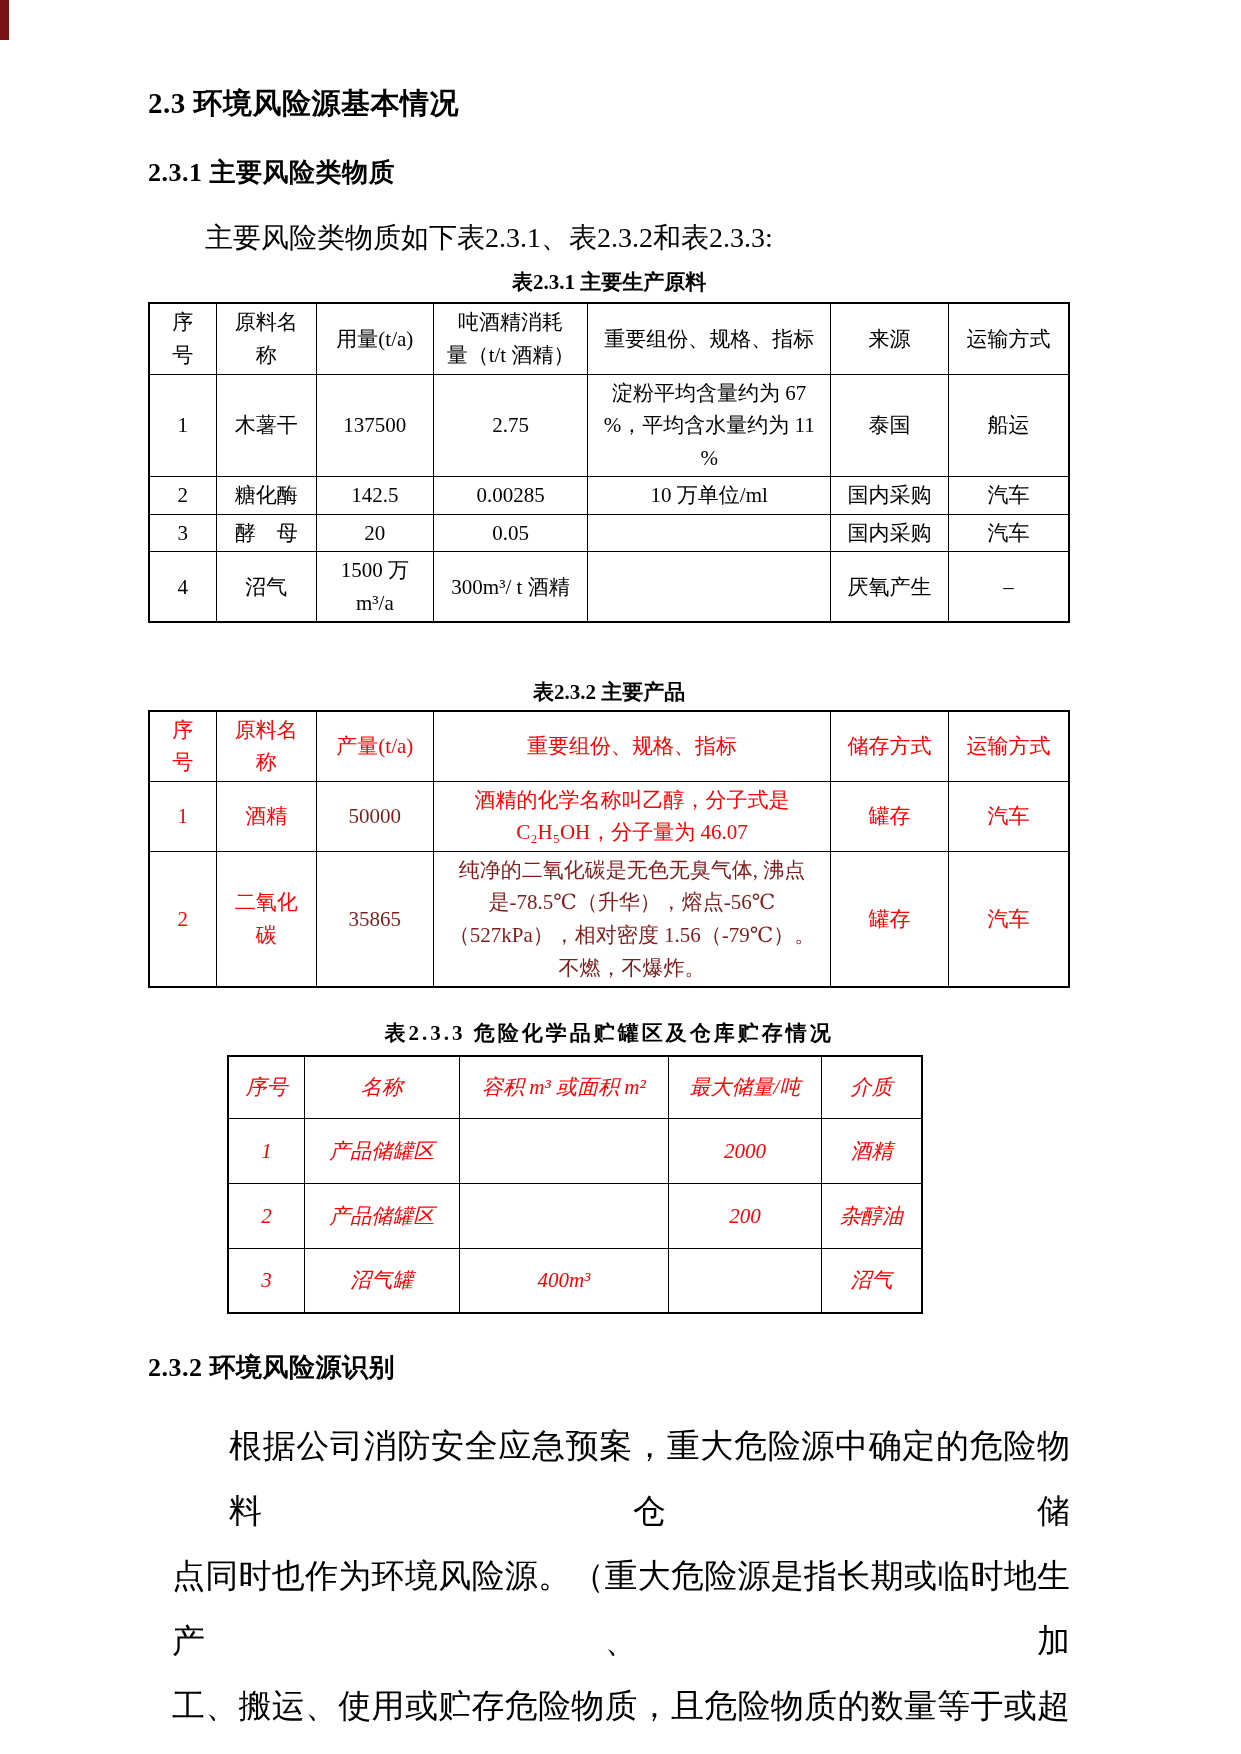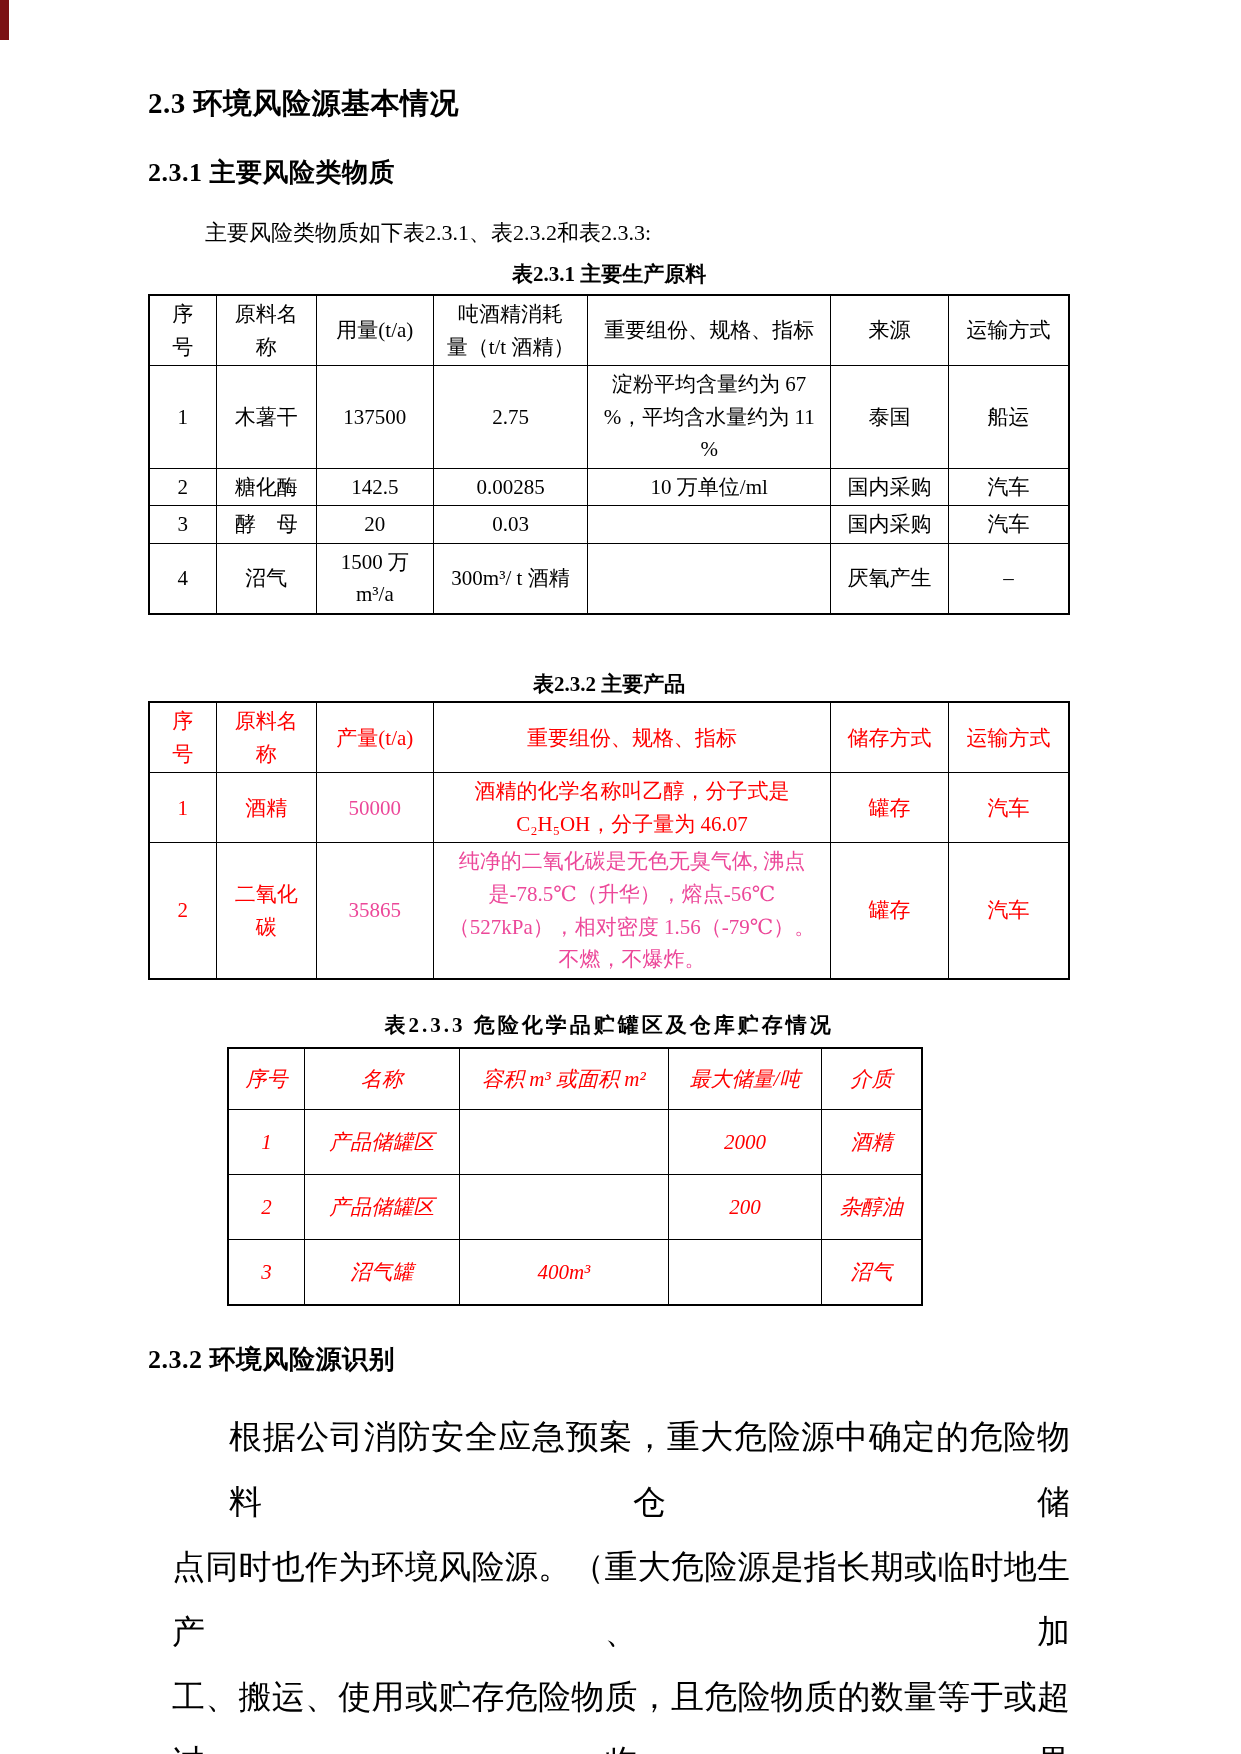--- a/index.html
+++ b/index.html
@@ -8,21 +8,21 @@
     position:relative;
     overflow:hidden;
     font-family:"Liberation Serif","DejaVu Serif",serif;
     color:#000;
   }
   .corner-mark { position:absolute; left:0; top:0; width:9px; height:40px; background:#7b1114; }
   .content { padding:86px 166px 0 148px; width:1236px; }
 
   .h-main { font-size:29px; font-weight:bold; line-height:1.2; margin-bottom:36px; letter-spacing:0.5px; }
   .h-sub  { font-size:26px; font-weight:bold; line-height:1.2; margin-bottom:30px; letter-spacing:0.5px; }
-  .intro  { font-size:22px; line-height:1.4; padding-left:57px; margin-bottom:12px; }
+  .intro  { font-size:28px; line-height:1.4; padding-left:57px; margin-bottom:12px; }
 
   .caption { text-align:center; font-weight:bold; font-size:21px; line-height:1.3; margin-bottom:6px; }
   .caption.spaced { letter-spacing:3px; }
   .cap2 { margin-top:56px; margin-bottom:3px; }
   .cap3 { margin-top:32px; margin-bottom:8px;text-align:center; }
 
   table { border-collapse:collapse; table-layout:fixed; width:100%; border:2px solid #000; }
   td {
     border:1px solid #000;
     text-align:center;
@@ -31,21 +31,21 @@
     line-height:1.55;
     padding:2px 5px;
     white-space:pre-line;
     overflow:hidden;
   }
   .h60 td { height:60px; } .h66 td { height:66px; } .h86 td { height:86px; }
   .h36 td { height:36px; } .h64 td { height:64px; } .h132 td { height:132px; }
   .h62 td { height:62px; } .h65 td { height:65px; }
 
   .red-table td { color:#ff0000; }
-  .red-table td.blk { color:#ec4899; }
+  .red-table td.blk { color:#7f1d1d; }
   .t3wrap { width:696px; margin-left:79px;font-style:italic; }
 
   .h232 { margin-top:38px; }
   .para { margin-top:30px; font-size:33px;margin-left:24px; }
   .para .pline {
     line-height:65px;
     text-align:justify;
     text-align-last:justify;
   }
   .para .pline.indent { padding-left:57px; }
@@ -102,21 +102,21 @@
       <td>142.5</td>
       <td>0.00285</td>
       <td>10 万单位/ml</td>
       <td>国内采购</td>
       <td>汽车</td>
     </tr>
     <tr class="h36">
       <td>3</td>
       <td>酵　母</td>
       <td>20</td>
-      <td>0.03</td>
+      <td>0.05</td>
       <td></td>
       <td>国内采购</td>
       <td>汽车</td>
     </tr>
     <tr class="h64">
       <td>4</td>
       <td>沼气</td>
       <td>1500 万
 m³/a</td>
       <td>300m³/ t 酒精</td>

